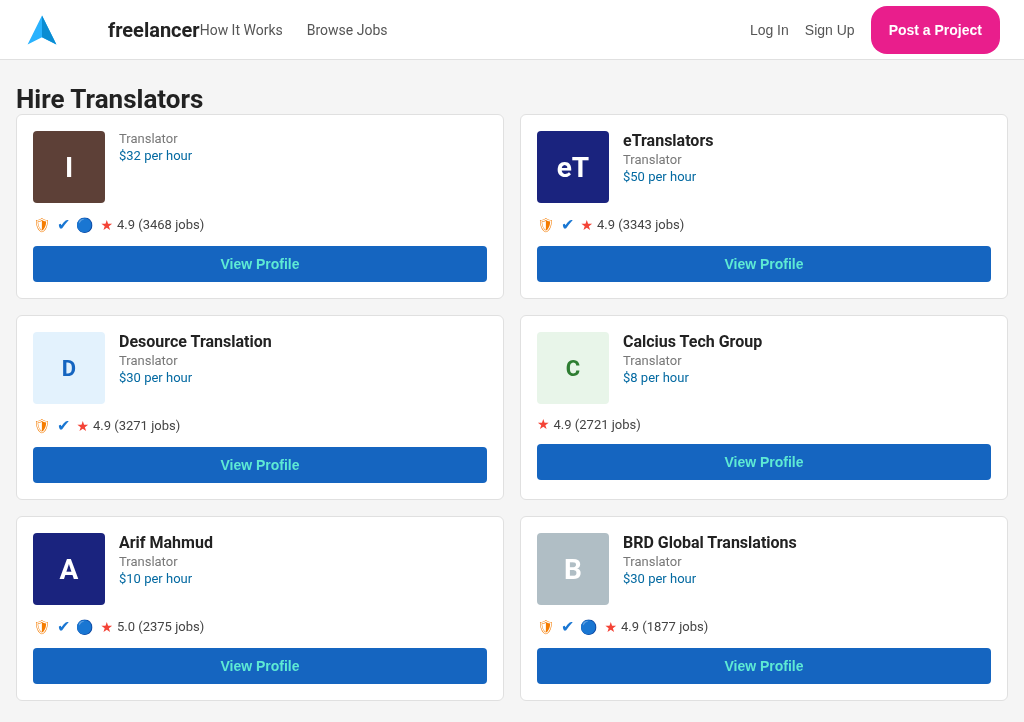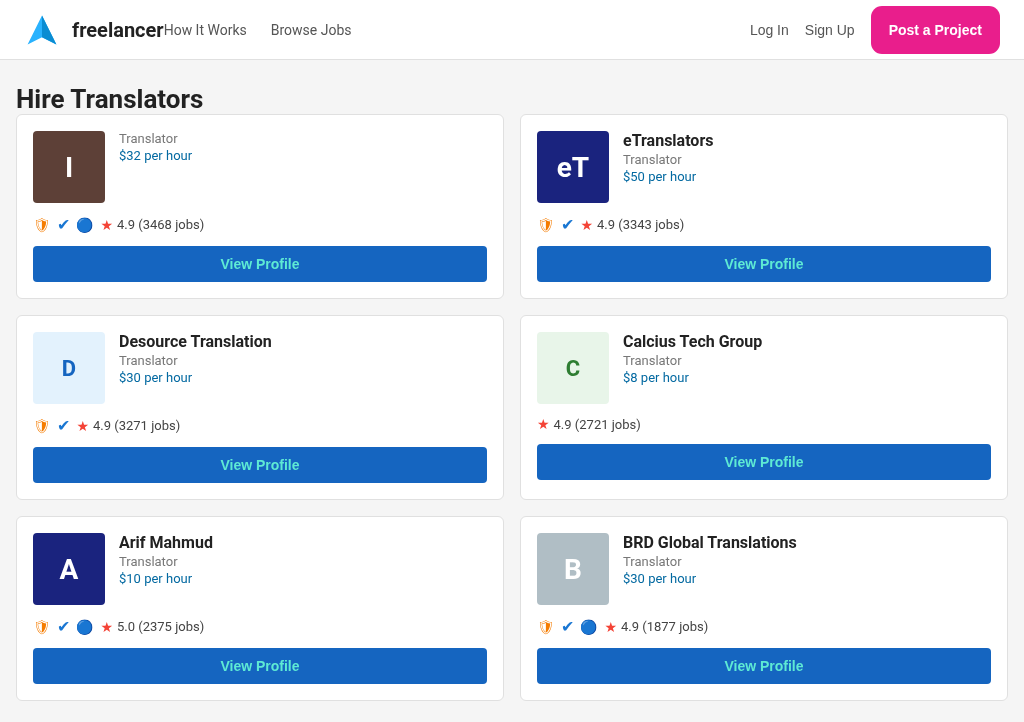--- a/index.html
+++ b/index.html
@@ -19,20 +19,21 @@
     }
     .logo-icon {
       width: 36px;
       height: 36px;
       margin-right: 6px;
     }
     .logo-text {
       font-size: 20px;
       font-weight: 700;
       color: #222;
+      margin-left: 36px;
     }
     .nav {
       display: flex;
       align-items: center;
       gap: 24px;
       flex: 1;
     }
     .nav-link {
       font-size: 14px;
       color: #555;
@@ -55,21 +56,21 @@
       font-size: 14px;
       color: #555;
       background: none;
       border: none;
       cursor: pointer;
     }
     .btn-post {
       background: #e91e8c;
       color: #fff;
       border: none;
-      border-radius: 11px;
+      border-radius: 16px;
       padding: 16px 18px;
       font-size: 14px;
       font-weight: 600;
       cursor: pointer;
     }
 
     
     .main {
       max-width: 1024px;
       margin: 0 auto;

